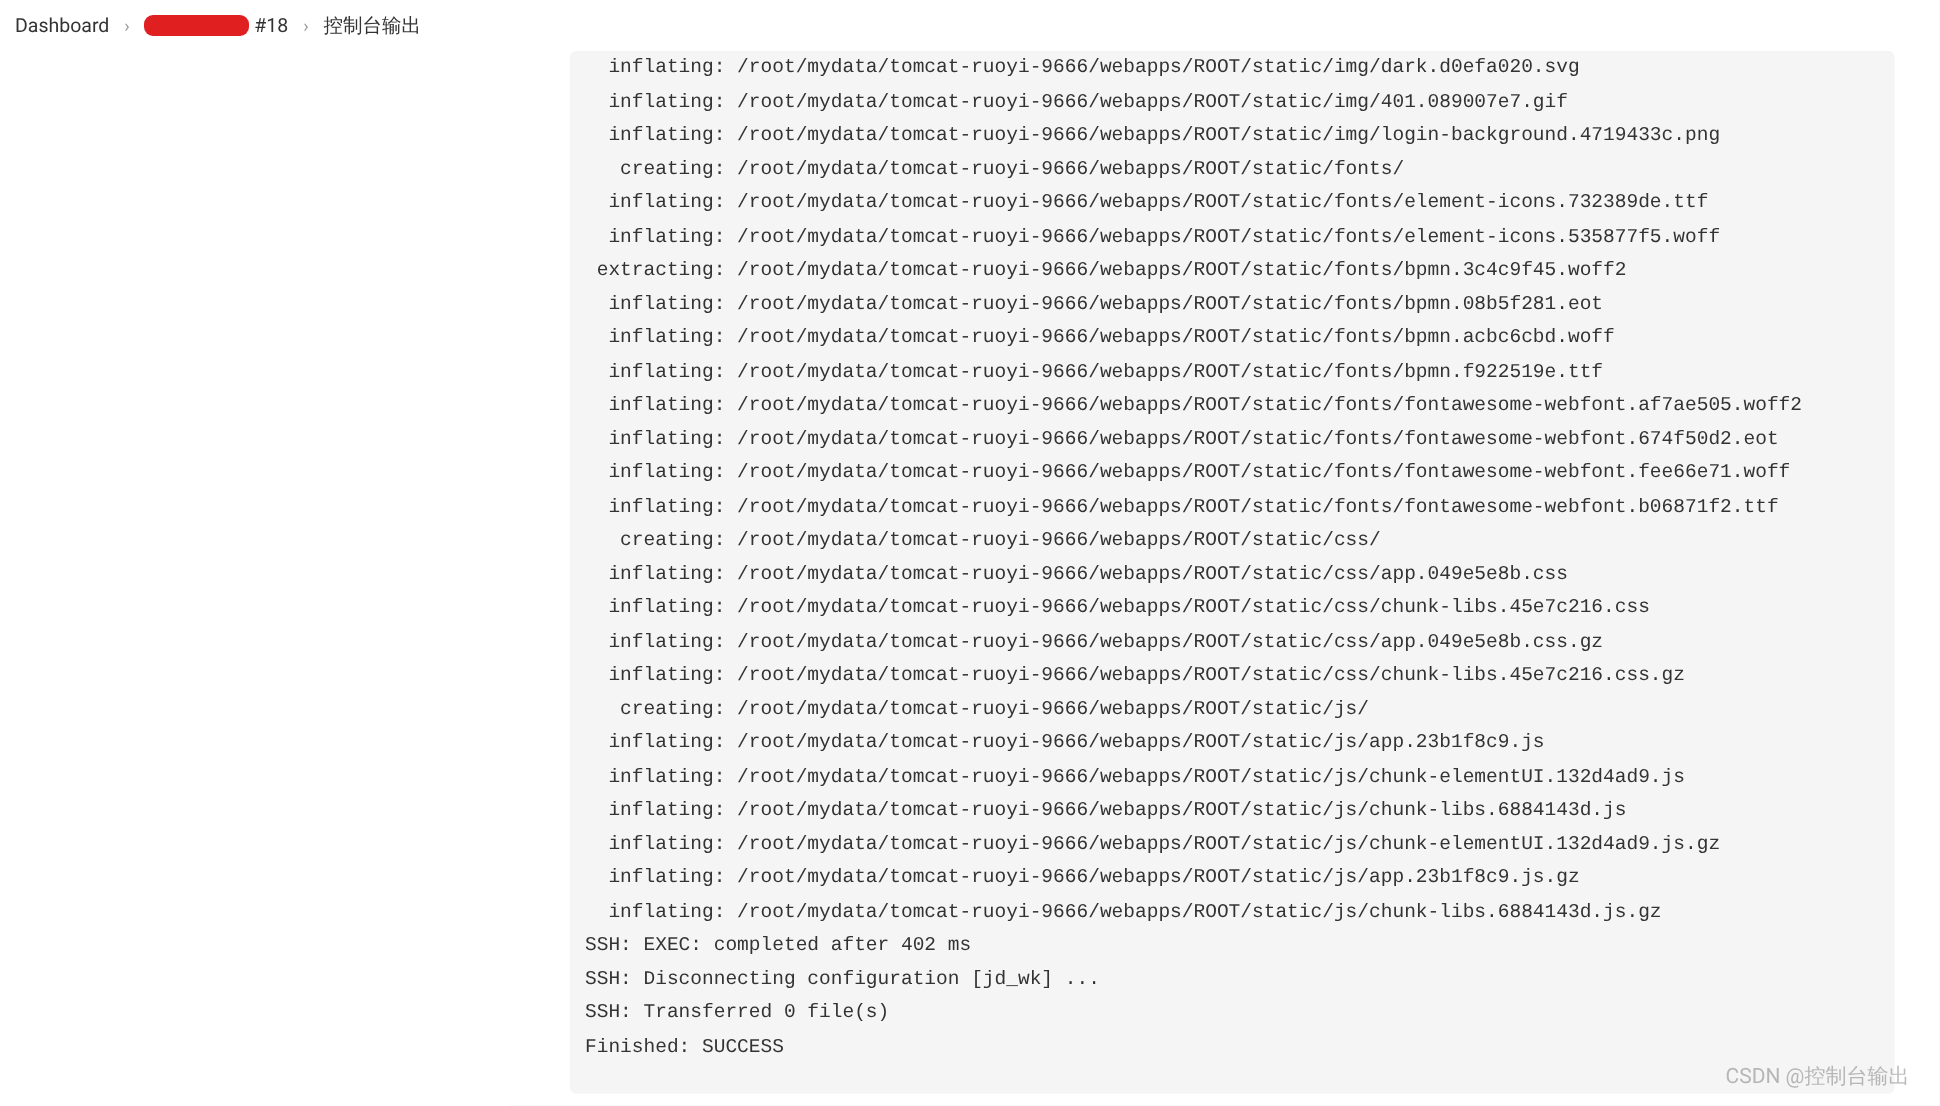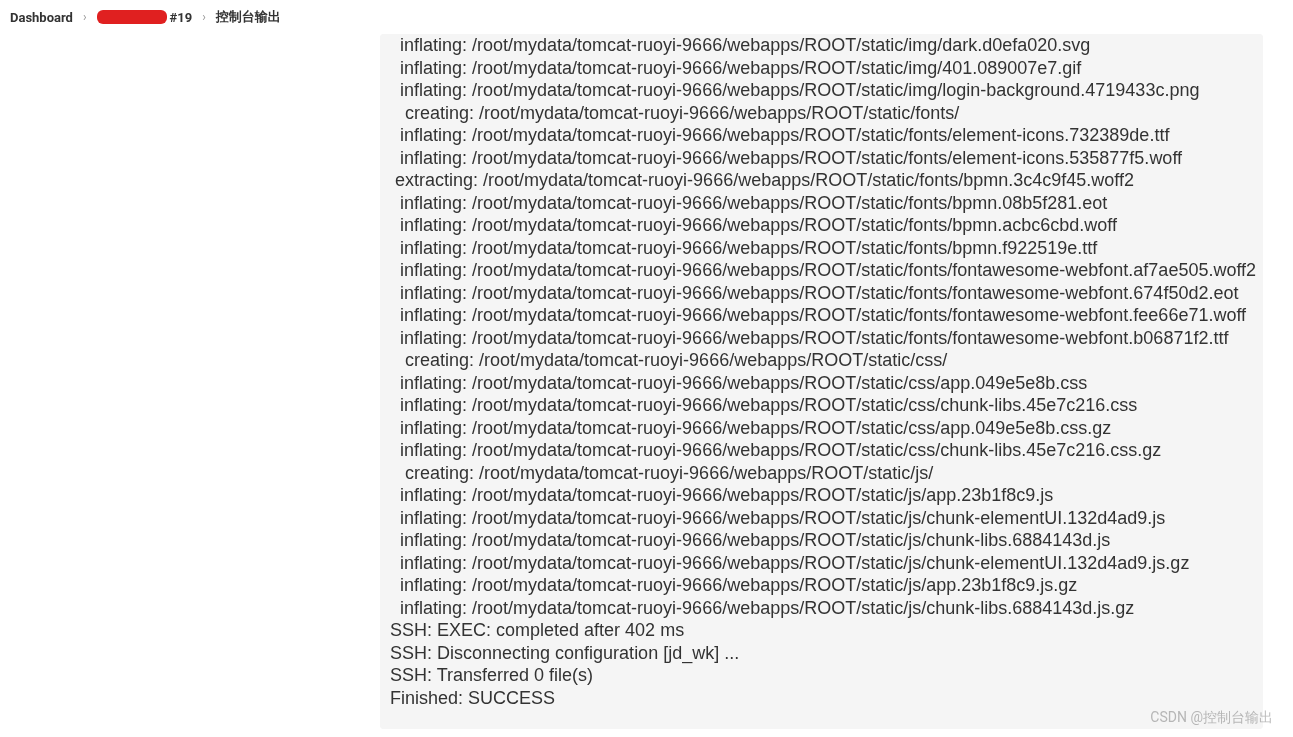--- a/index.html
+++ b/index.html
@@ -18,21 +18,20 @@
       align-items: center;
       padding: 8px 10px;
       font-size: 13px;
       color: #333;
     }
     .breadcrumb-item {
       color: #333;
       cursor: pointer;
       display: inline-flex;
       align-items: center;
-      font-weight: bold;
     }
     .breadcrumb-separator {
       margin: 0 10px;
       color: #999;
       font-size: 12px;
     }
     .redacted {
       display: inline-block;
       width: 70px;
       height: 14px;
@@ -42,22 +41,22 @@
     }
     .console-container {
       margin-left: 380px;
       margin-right: 30px;
       margin-top: 0;
       background-color: #f5f5f5;
       border-radius: 4px;
       overflow: hidden;
     }
     .console-output {
-      font-family: Liberation Sans, sans-serif;
-      font-size: 18px;
+      font-family: Liberation Mono, monospace;
+      font-size: 13px;
       line-height: 22.5px;
       color: #333;
       background-color: #f5f5f5;
       padding: 0 10px 20px 10px;
       white-space: pre;
       overflow-x: auto;
     }
     .console-line {
       display: block;
     }
@@ -71,21 +70,21 @@
     }
   </style>
 </head>
 <body>
 
 <div class="breadcrumb">
   <span class="breadcrumb-item">Dashboard</span>
   <span class="breadcrumb-separator">›</span>
   <span class="breadcrumb-item">
     <span class="redacted"></span>
-    <span>#19</span>
+    <span>#18</span>
   </span>
   <span class="breadcrumb-separator">›</span>
   <span class="breadcrumb-item">控制台输出</span>
 </div>
 
 <div class="console-container">
   <pre class="console-output" id="console-lines"><span class="console-line">  inflating: /root/mydata/tomcat-ruoyi-9666/webapps/ROOT/static/img/dark.d0efa020.svg</span><span class="console-line">  inflating: /root/mydata/tomcat-ruoyi-9666/webapps/ROOT/static/img/401.089007e7.gif</span><span class="console-line">  inflating: /root/mydata/tomcat-ruoyi-9666/webapps/ROOT/static/img/login-background.4719433c.png</span><span class="console-line">   creating: /root/mydata/tomcat-ruoyi-9666/webapps/ROOT/static/fonts/</span><span class="console-line">  inflating: /root/mydata/tomcat-ruoyi-9666/webapps/ROOT/static/fonts/element-icons.732389de.ttf</span><span class="console-line">  inflating: /root/mydata/tomcat-ruoyi-9666/webapps/ROOT/static/fonts/element-icons.535877f5.woff</span><span class="console-line"> extracting: /root/mydata/tomcat-ruoyi-9666/webapps/ROOT/static/fonts/bpmn.3c4c9f45.woff2</span><span class="console-line">  inflating: /root/mydata/tomcat-ruoyi-9666/webapps/ROOT/static/fonts/bpmn.08b5f281.eot</span><span class="console-line">  inflating: /root/mydata/tomcat-ruoyi-9666/webapps/ROOT/static/fonts/bpmn.acbc6cbd.woff</span><span class="console-line">  inflating: /root/mydata/tomcat-ruoyi-9666/webapps/ROOT/static/fonts/bpmn.f922519e.ttf</span><span class="console-line">  inflating: /root/mydata/tomcat-ruoyi-9666/webapps/ROOT/static/fonts/fontawesome-webfont.af7ae505.woff2</span><span class="console-line">  inflating: /root/mydata/tomcat-ruoyi-9666/webapps/ROOT/static/fonts/fontawesome-webfont.674f50d2.eot</span><span class="console-line">  inflating: /root/mydata/tomcat-ruoyi-9666/webapps/ROOT/static/fonts/fontawesome-webfont.fee66e71.woff</span><span class="console-line">  inflating: /root/mydata/tomcat-ruoyi-9666/webapps/ROOT/static/fonts/fontawesome-webfont.b06871f2.ttf</span><span class="console-line">   creating: /root/mydata/tomcat-ruoyi-9666/webapps/ROOT/static/css/</span><span class="console-line">  inflating: /root/mydata/tomcat-ruoyi-9666/webapps/ROOT/static/css/app.049e5e8b.css</span><span class="console-line">  inflating: /root/mydata/tomcat-ruoyi-9666/webapps/ROOT/static/css/chunk-libs.45e7c216.css</span><span class="console-line">  inflating: /root/mydata/tomcat-ruoyi-9666/webapps/ROOT/static/css/app.049e5e8b.css.gz</span><span class="console-line">  inflating: /root/mydata/tomcat-ruoyi-9666/webapps/ROOT/static/css/chunk-libs.45e7c216.css.gz</span><span class="console-line">   creating: /root/mydata/tomcat-ruoyi-9666/webapps/ROOT/static/js/</span><span class="console-line">  inflating: /root/mydata/tomcat-ruoyi-9666/webapps/ROOT/static/js/app.23b1f8c9.js</span><span class="console-line">  inflating: /root/mydata/tomcat-ruoyi-9666/webapps/ROOT/static/js/chunk-elementUI.132d4ad9.js</span><span class="console-line">  inflating: /root/mydata/tomcat-ruoyi-9666/webapps/ROOT/static/js/chunk-libs.6884143d.js</span><span class="console-line">  inflating: /root/mydata/tomcat-ruoyi-9666/webapps/ROOT/static/js/chunk-elementUI.132d4ad9.js.gz</span><span class="console-line">  inflating: /root/mydata/tomcat-ruoyi-9666/webapps/ROOT/static/js/app.23b1f8c9.js.gz</span><span class="console-line">  inflating: /root/mydata/tomcat-ruoyi-9666/webapps/ROOT/static/js/chunk-libs.6884143d.js.gz</span><span class="console-line">SSH: EXEC: completed after 402 ms</span><span class="console-line">SSH: Disconnecting configuration [jd_wk] ...</span><span class="console-line">SSH: Transferred 0 file(s)</span><span class="console-line">Finished: SUCCESS</span></pre>
 </div>
 
 <div class="watermark">CSDN @控制台输出</div>

